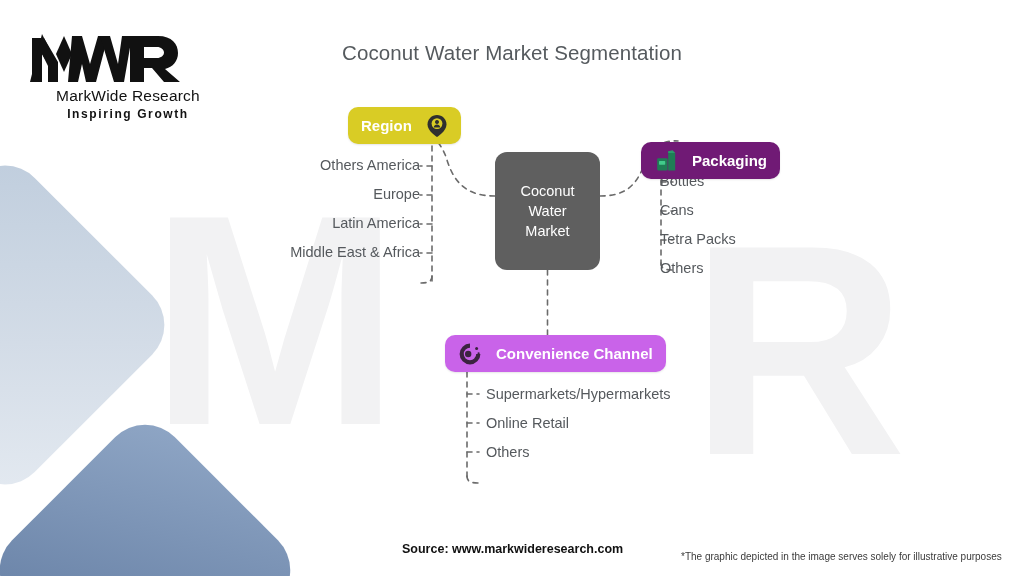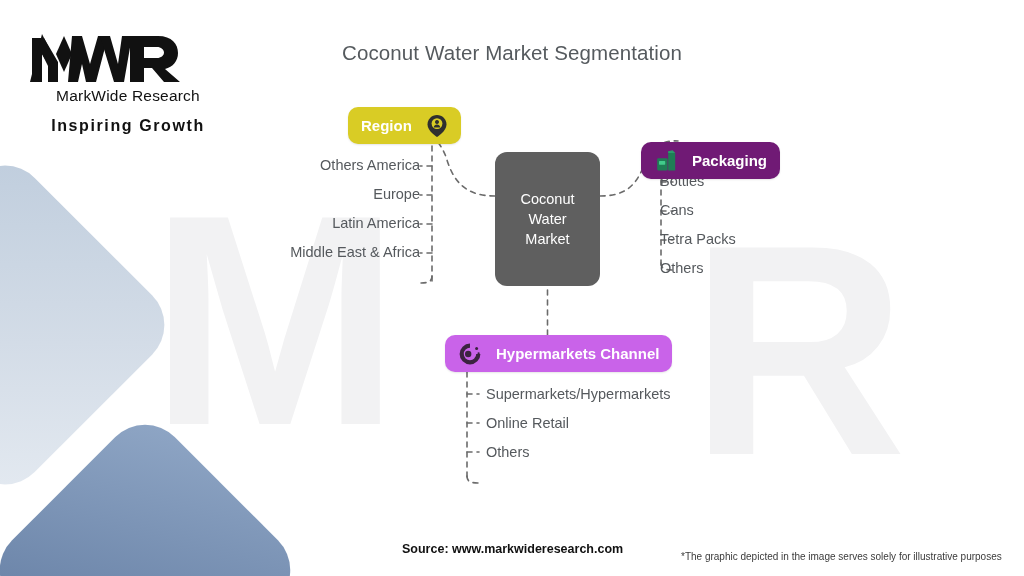--- a/index.html
+++ b/index.html
@@ -45,37 +45,37 @@
   }
 
   
   #logo { position:absolute; left:28px; top:30px; z-index:5; width:200px; text-align:center; }
   #logo-mark { display:block; }
   #logo-name {
     font-size:15.5px; font-weight:400; color:#111; letter-spacing:0.2px;
     margin-top:1px;
   }
   #logo-tag {
-    font-size:16px; font-weight:700; color:#111; letter-spacing:1.6px;
-    margin-top:12px;
+    font-size:12px; font-weight:700; color:#111; letter-spacing:1.6px;
+    margin-top:2px;
   }
 
   
   #title {
     position:absolute; left:0; right:0; top:41px; text-align:center;
     font-size:20.5px; color:#555a5e; font-weight:400; z-index:5;
     letter-spacing:0.1px;
   }
 
   
   #connectors { position:absolute; left:0; top:0; width:1024px; height:576px; z-index:2; }
 
   
   #center-node {
-    position:absolute; left:495px; top:152px; width:105px; height:134px;
+    position:absolute; left:495px; top:152px; width:105px; height:118px;
     background:#5f5f5f; border-radius:12px; z-index:3;
     display:flex; align-items:center; justify-content:center; text-align:center;
     color:#fff; font-size:14.5px; line-height:1.38;
   }
 
   .badge {
     position:absolute; z-index:4; display:flex; align-items:center;
     border-radius:10px; height:37px; padding:0 13px; gap:14px;
     color:#ffffff; font-size:15px; font-weight:700;
     box-shadow:0 1px 2px rgba(0,0,0,.10);
@@ -208,21 +208,21 @@
 <div class="badge" id="badge-distribution">
   <span class="badge-icon">
     <svg width="24" height="24" viewBox="0 0 24 24">
       <path d="M12 1.6 A10.4 10.4 0 1 0 22.4 12 L18.2 12 A6.2 6.2 0 1 1 12 5.8 Z" fill="#3b2340"></path>
       <circle cx="10.2" cy="12" r="3.2" fill="#3b2340"></circle>
       <circle cx="18.6" cy="6.6" r="1.5" fill="#3b2340"></circle>
       <circle cx="20.6" cy="11.3" r="1.1" fill="#3b2340"></circle>
       <circle cx="17.7" cy="16.4" r="1.1" fill="#3b2340"></circle>
     </svg>
   </span>
-  <span class="badge-label">Hypermarkets Channel</span>
+  <span class="badge-label">Convenience Channel</span>
 </div>
 
 <div class="leaf-list" id="list-region">
   <div class="leaf">Others America</div>
   <div class="leaf">Europe</div>
   <div class="leaf">Latin America</div>
   <div class="leaf">Middle East &amp; Africa</div>
 </div>
 
 <div class="leaf-list" id="list-packaging">

